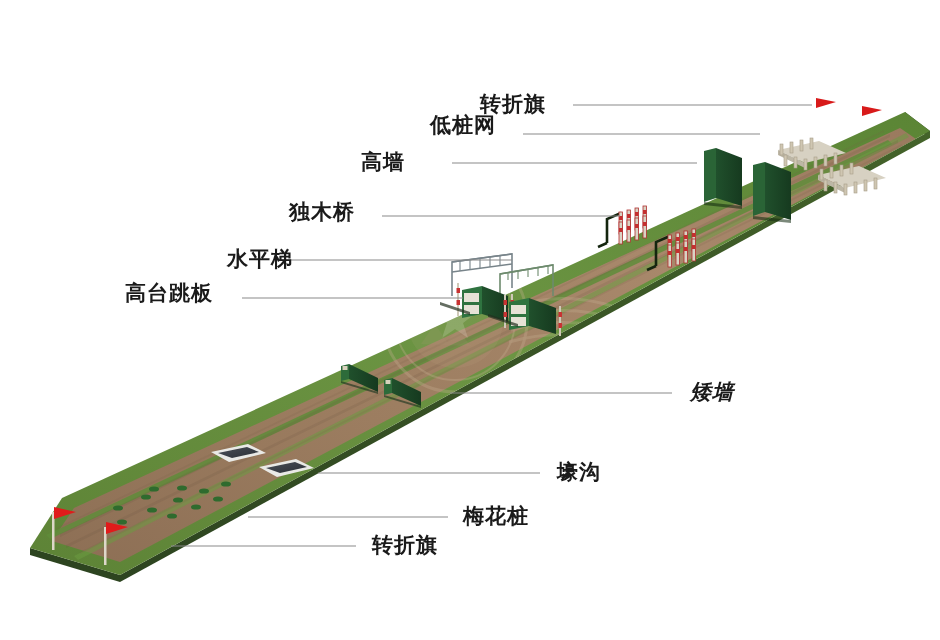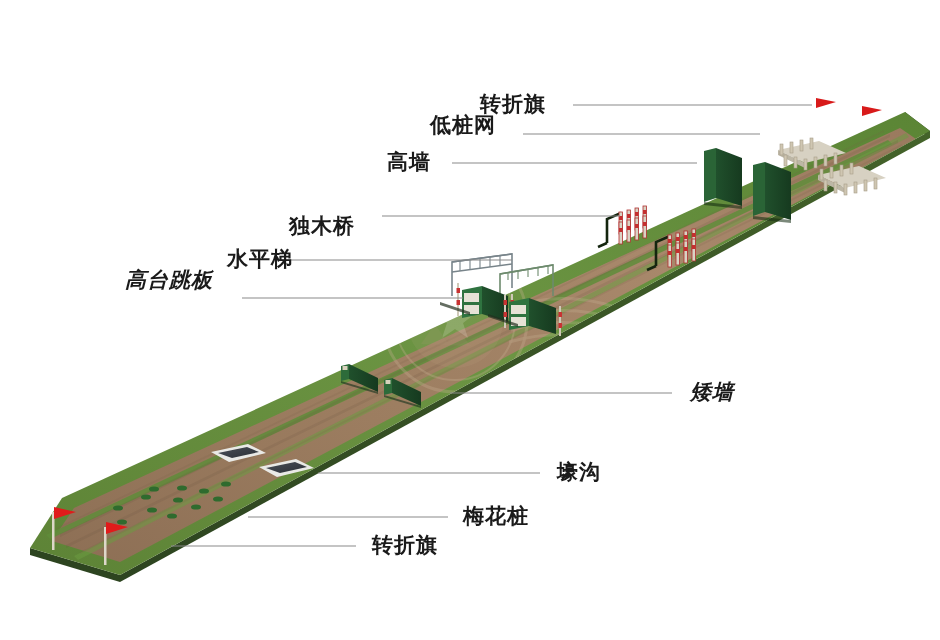--- a/index.html
+++ b/index.html
@@ -312,23 +312,23 @@
         <line x1="450" y1="393" x2="672" y2="393"></line>
         <line x1="318" y1="473" x2="540" y2="473"></line>
         <line x1="248" y1="517" x2="448" y2="517"></line>
         <line x1="171" y1="546" x2="356" y2="546"></line>
       </g>
   </svg>
 
   <div id="labels-layer">
       <div class="lbl" style="left: 480px; top: 94px;">转折旗</div>
       <div class="lbl" style="left: 430px; top: 115px;">低桩网</div>
-      <div class="lbl" style="left: 387px; top: 152px;">高墙</div>
-      <div class="lbl" style="left: 289px; top: 216px;">独木桥</div>
+      <div class="lbl" style="left: 361px; top: 152px;">高墙</div>
+      <div class="lbl" style="left: 289px; top: 202px;">独木桥</div>
       <div class="lbl" style="left: 183px; top: 249px; margin-left: 44px;">水平梯</div>
-      <div class="lbl" style="left: 125px; top: 270px; font-style: italic;">高台跳板</div>
+      <div class="lbl" style="left: 125px; top: 283px;">高台跳板</div>
       <div class="lbl" style="left: 690px; top: 382px; font-style: italic;">矮墙</div>
       <div class="lbl" style="left: 557px; top: 462px;">壕沟</div>
       <div class="lbl" style="left: 463px; top: 506px; text-align: right;">梅花桩</div>
       <div class="lbl" style="left: 372px; top: 535px;">转折旗</div>
     </div>
 
 </div>
 
 </body></html>

